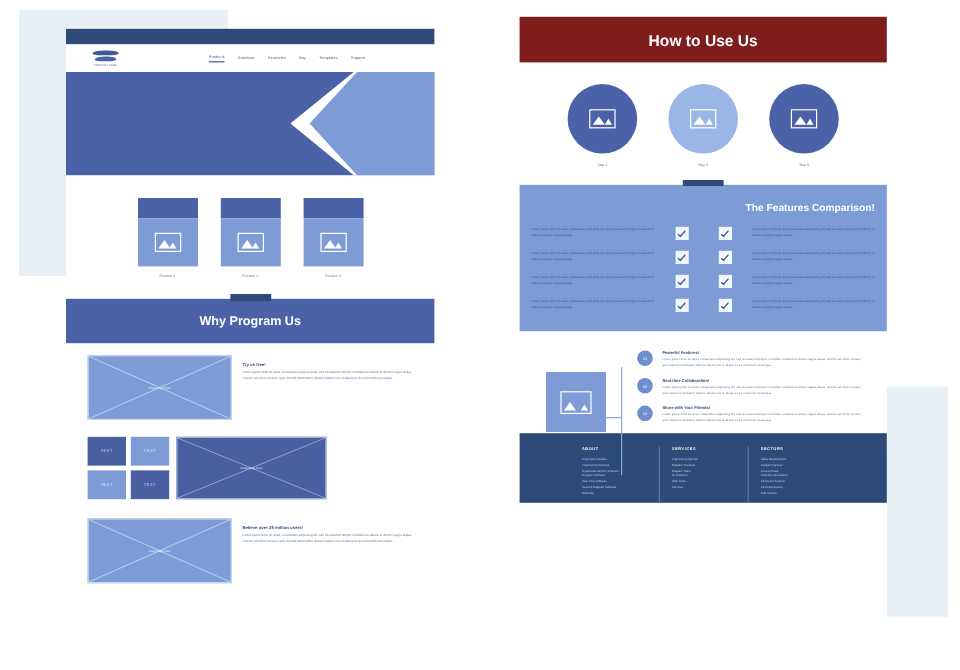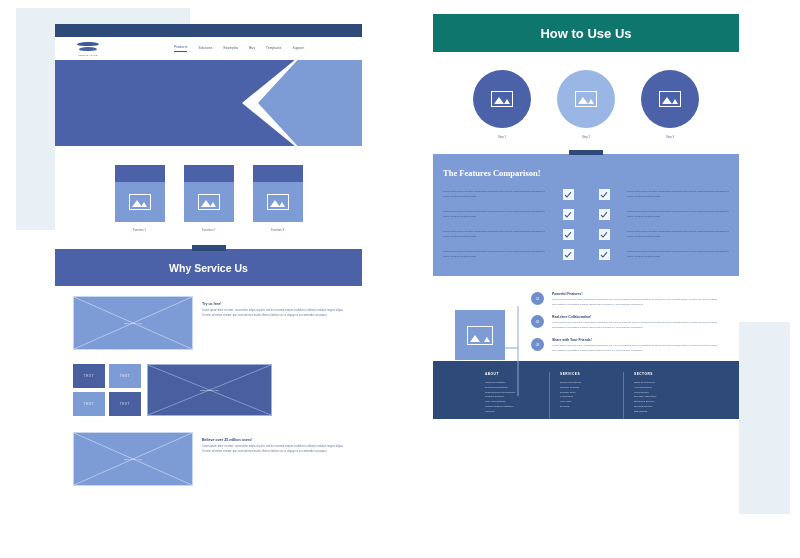--- a/index.html
+++ b/index.html
@@ -74,35 +74,35 @@
   .wc-txt-p { font-size:2.6px; line-height:1.85; color:#6b7c99; }
 
   
   .tiles-row { display:flex; gap:6px; padding:12px 18px 0 18px; align-items:flex-start; }
   .tiles-grid { display:grid; grid-template-columns:32px 32px; grid-gap:4px; }
   .tile { height:24px; display:flex; align-items:center; justify-content:center; font-size:3.4px; letter-spacing:.4px; }
   .tile.dark { background:#4a5fa0; color:#cfd9f0; }
   .tile.light{ background:#7d9cd6; color:#eaf0fb; }
 
   
-  .hdr-band { height:38px; background:#0f766e; display:flex; align-items:center; justify-content:center; }
+  .hdr-band { height:38px; background:#7f1d1d; display:flex; align-items:center; justify-content:center; }
   .hdr-band-title { color:#fff; font-size:13px; font-weight:bold; }
   .steps { display:flex; justify-content:center; gap:26px; padding:18px 0 0 0; }
   .step { width:58px; }
   .circle { width:58px; height:58px; border-radius:50%; display:flex; align-items:center; justify-content:center; }
   .circle.c1 { background:#4c62a8; }
   .circle.c2 { background:#9ab6e4; }
   .circle.c3 { background:#4c62a8; }
   .step-label { font-size:2.8px; color:#5a6e92; text-align:center; margin-top:7px; }
 
   
   .fc-wrap { position:relative; margin-top:15px; }
   .fc-tab { position:absolute; left:50%; transform:translateX(-50%); top:-4px; width:34px; height:5px; background:#2e4a78; }
   .fc { background:#7d9cd6; padding:14px 10px 16px 10px; }
-  .fc-title { text-align:left; color:#fff; font-size:8.5px; font-weight:bold; margin-bottom:11px;font-family:Liberation Serif, serif; }
+  .fc-title { text-align:right; color:#fff; font-size:8.5px; font-weight:bold; margin-bottom:11px; }
   .fc-row { display:grid; grid-template-columns:1fr 26px 26px 1fr; align-items:center; column-gap:10px; margin-bottom:9px; }
   .fc-cell-txt { font-size:2.5px; line-height:1.85; color:#3c5585; }
   .fc-cell-txt.r { text-align:left; }
   .chk { width:11px; height:11px; background:#f3f7fd; margin:0 auto; display:flex; align-items:center; justify-content:center; }
   .chk svg { width:8px; height:8px; }
 
   
   .nums { display:flex; padding:16px 16px 0 22px; gap:0; }
   .nums-img { width:50px; height:50px; background:#7d9cd6; display:flex; align-items:center; justify-content:center; margin-top:18px; }
   .nums-line { position:relative; width:26px; }
@@ -175,21 +175,21 @@
         <div class="card-body">
           <div class="img-ph"></div>
         </div>
         <div class="card-label">Function 3</div>
       </div>
     </div>
 
     <div class="banner-wrap">
       <div class="banner-tab"></div>
       <div class="banner">
-        <div class="banner-title">Why Service Us</div>
+        <div class="banner-title">Why Program Us</div>
       </div>
     </div>
 
     <div class="wc">
 
       <div class="wc-row" style="margin-bottom:2px;">
         <div class="xbox" style="width:120px;height:54px;">
           <svg viewBox="0 0 120 54" preserveAspectRatio="none">
             <line x1="0" y1="0" x2="120" y2="54" stroke="#cddcf4" stroke-width="0.7"></line>
             <line x1="120" y1="0" x2="0" y2="54" stroke="#cddcf4" stroke-width="0.7"></line>

